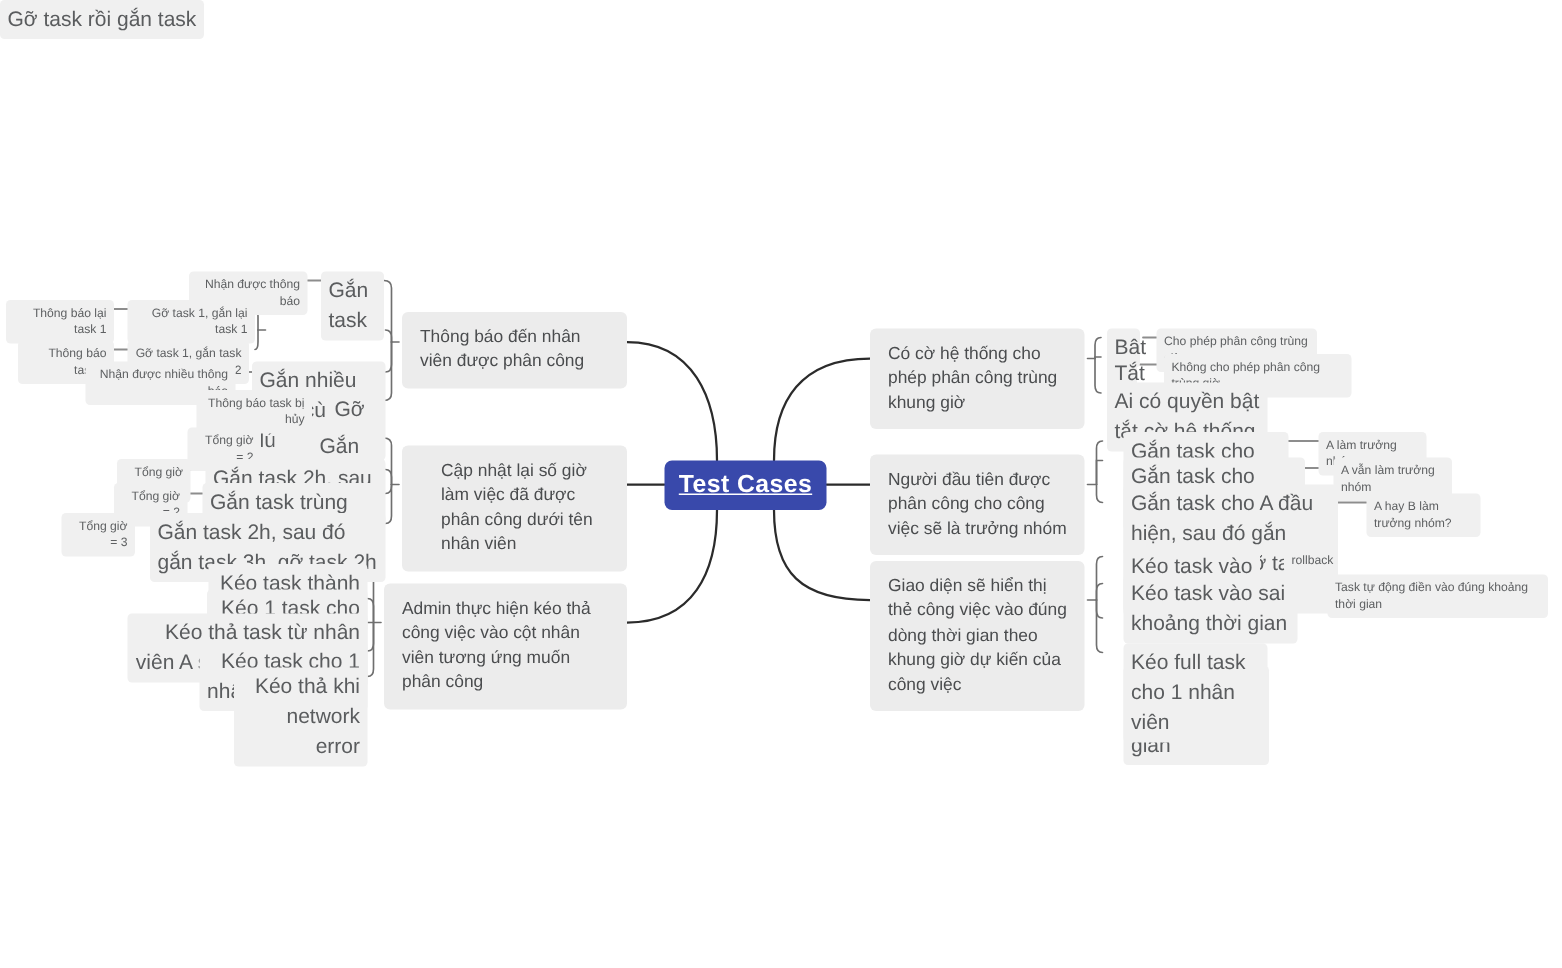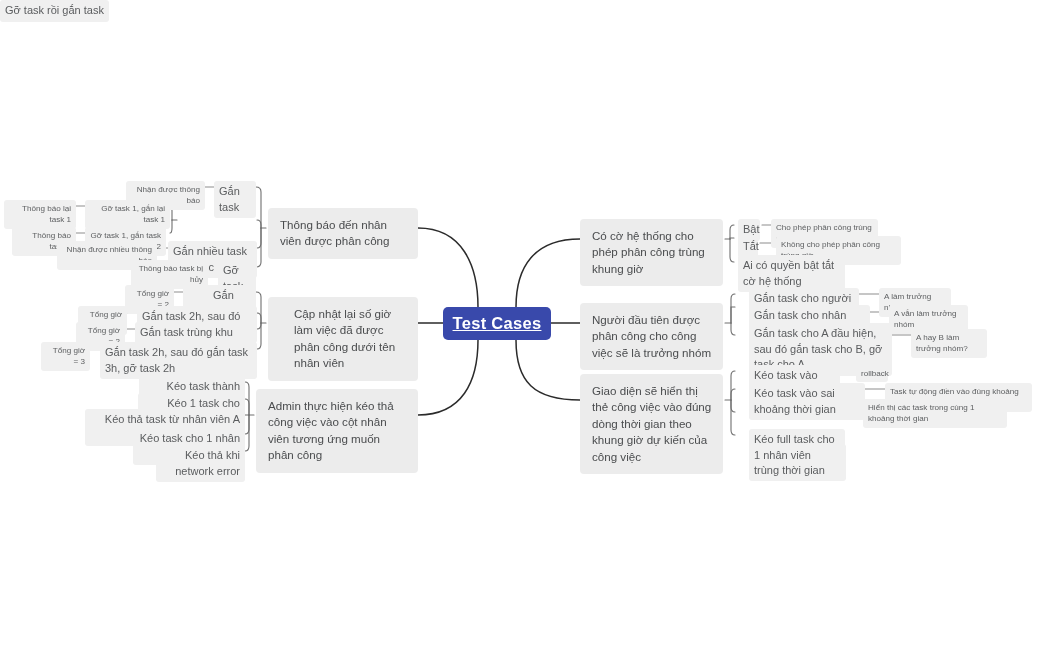--- a/index.html
+++ b/index.html
@@ -60,21 +60,21 @@
     border-radius: 4px;
     display: flex;
     align-items: center;
   }
   .node.lvl1 > span { display: block; }
 
   
   .node.lvl2 {
     background: #f0f0f0;
     color: #5a5c5e;
-    font-size: 11px;
+    font-size: 14px;
     padding: 3px 5px;
     border-radius: 3px;
     display: flex;
     align-items: center;
   }
 
   
   .node.lvl3 {
     background: #f1f1f1;
     color: #5e6062;
@@ -305,20 +305,17 @@
     </div>
   <div class="node lvl2" style="left: 749px; top: 383px; width: 116px; min-height: 13px; background: rgb(240, 240, 240);">
     <span>Kéo task vào sai khoảng thời gian</span>
     </div>
   <div class="node lvl3" style="left: 885px; top: 383px; width: 147px; min-height: 13px; background: rgb(240, 240, 240);">
     <span>Task tự động điền vào đúng khoảng thời gian</span>
     </div>
   <div class="node lvl2" style="left: 749px; top: 406px; width: 97px; min-height: 13px; background: rgb(240, 240, 240); margin-top: 38px;">
     <span>Kéo các task trùng thời gian</span>
     </div>
-  <div class="node lvl3" style="left: 863px; top: 399px; width: 144px; min-height: 24px; background: rgb(240, 240, 240);">
-    <span>Hiển thị các task trong cùng 1 khoảng thời gian</span>
-    </div>
   <div class="node lvl2" style="left: 749px; top: 429px; width: 96px; min-height: 13px; background: rgb(240, 240, 240);">
     <span>Kéo full task cho 1 nhân viên</span>
     </div>
 
 </div>
 
 </body></html>

